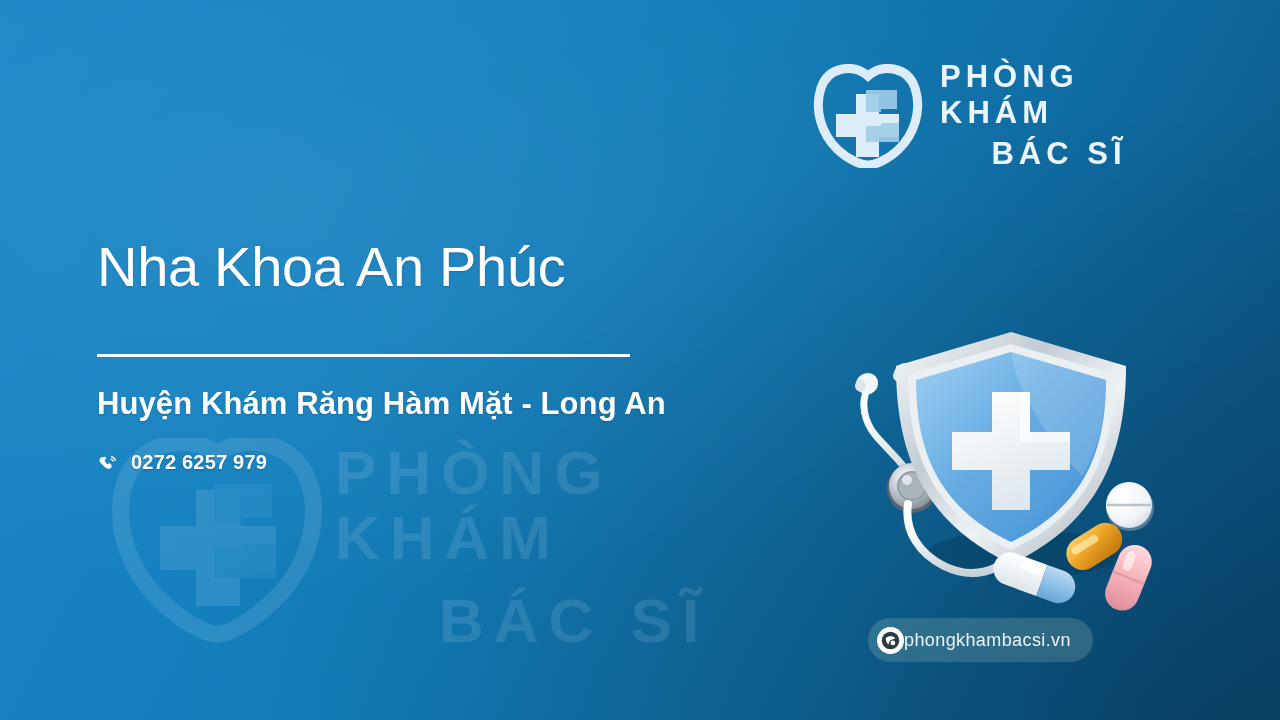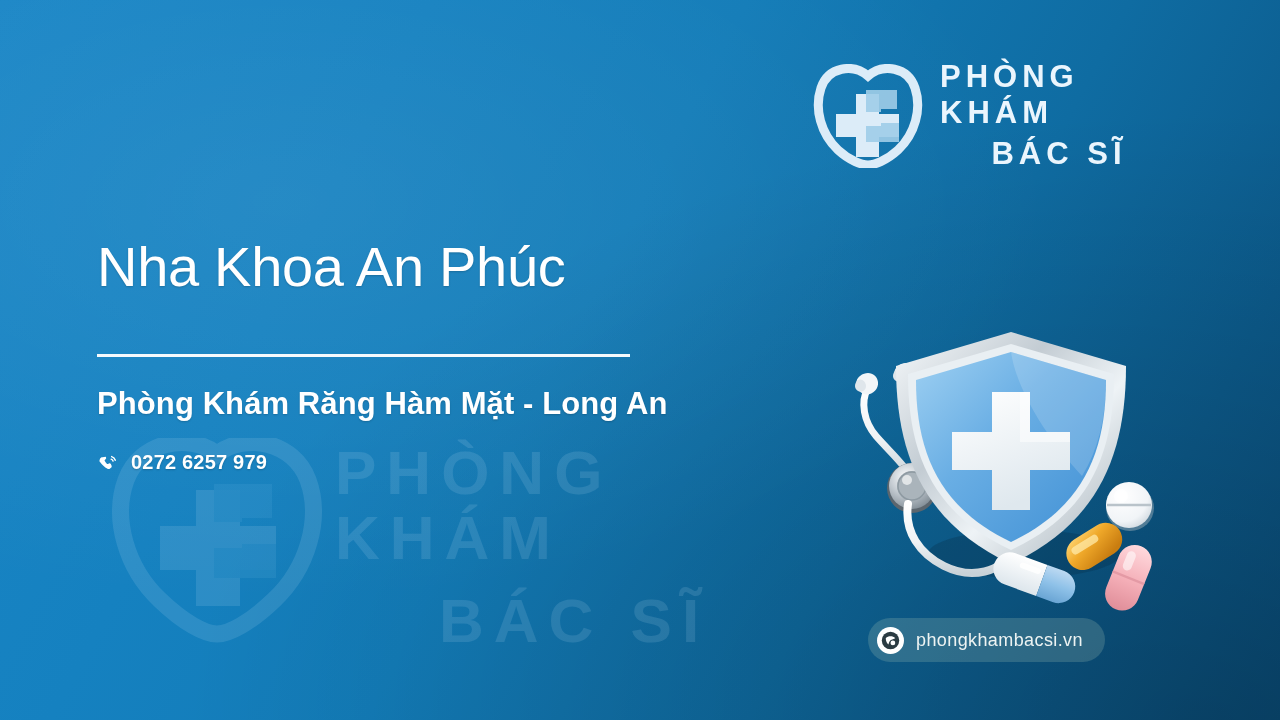--- a/index.html
+++ b/index.html
@@ -106,21 +106,21 @@
     text-shadow:0 1px 2px rgba(0,0,0,0.2);
   }
   .addr-line2 { display:block; margin-left:30px; }
 
   
   .url-badge {
     position:absolute;
     left:868px; top:618px;
     height:44px;
     padding:0 22px 0 9px;
-    display:flex; align-items:center; gap:12px;
+    display:flex; align-items:center; 
     border-radius:22px;
     background:rgba(190,215,190,0.20);
   }
   .globe-icon {
     width:27px; height:27px;
     border-radius:50%;
     background:#ffffff;
     display:flex; align-items:center; justify-content:center;
     flex:0 0 auto;
   }
@@ -165,21 +165,21 @@
     </svg>
     <div class="logo-text">
       <div class="logo-line1">PHÒNG KHÁM</div>
       <div class="logo-line2">BÁC SĨ</div>
     </div>
   </div>
 
   <div class="content">
     <h1 class="title">Nha Khoa An Phúc</h1>
     <div class="divider"></div>
-    <div class="subtitle">Phòng Khám Răng Hàm Mặt - Long An</div>
+    <div class="subtitle">Huyện Khám Răng Hàm Mặt - Long An</div>
 
     <div class="info">
       <div class="info-row">
         <span class="info-icon">
           <svg width="20" height="20" viewBox="0 0 24 24">
             <path d="M6.6 3.2 C5.4 3 4.3 3.7 3.8 4.8 L3.2 6.2 C2.8 7.2 3 8.3 3.6 9.1 C6 12.4 9 15.2 12.6 17.2 C13.5 17.7 14.6 17.6 15.4 17 L16.7 16 C17.6 15.3 17.9 14.1 17.4 13.1 L16.6 11.5 C16.2 10.7 15.3 10.4 14.5 10.7 L13 11.3 C12.6 11.5 12.1 11.4 11.8 11.1 C10.7 10.1 9.8 8.9 9.2 7.6 C9 7.2 9.1 6.8 9.4 6.5 L10.5 5.5 C11.1 4.9 11.2 4 10.8 3.3 L10.4 2.6 Z" fill="#ffffff" transform="translate(-1.2,0.6)"></path>
             <path d="M16.4 3.1 a6.6 6.6 0 0 1 4.4 4.3" fill="none" stroke="#ffffff" stroke-width="1.7" stroke-linecap="round"></path>
             <path d="M15.8 6.2 a3.6 3.6 0 0 1 2.3 2.3" fill="none" stroke="#ffffff" stroke-width="1.7" stroke-linecap="round"></path>
           </svg>
         </span>

